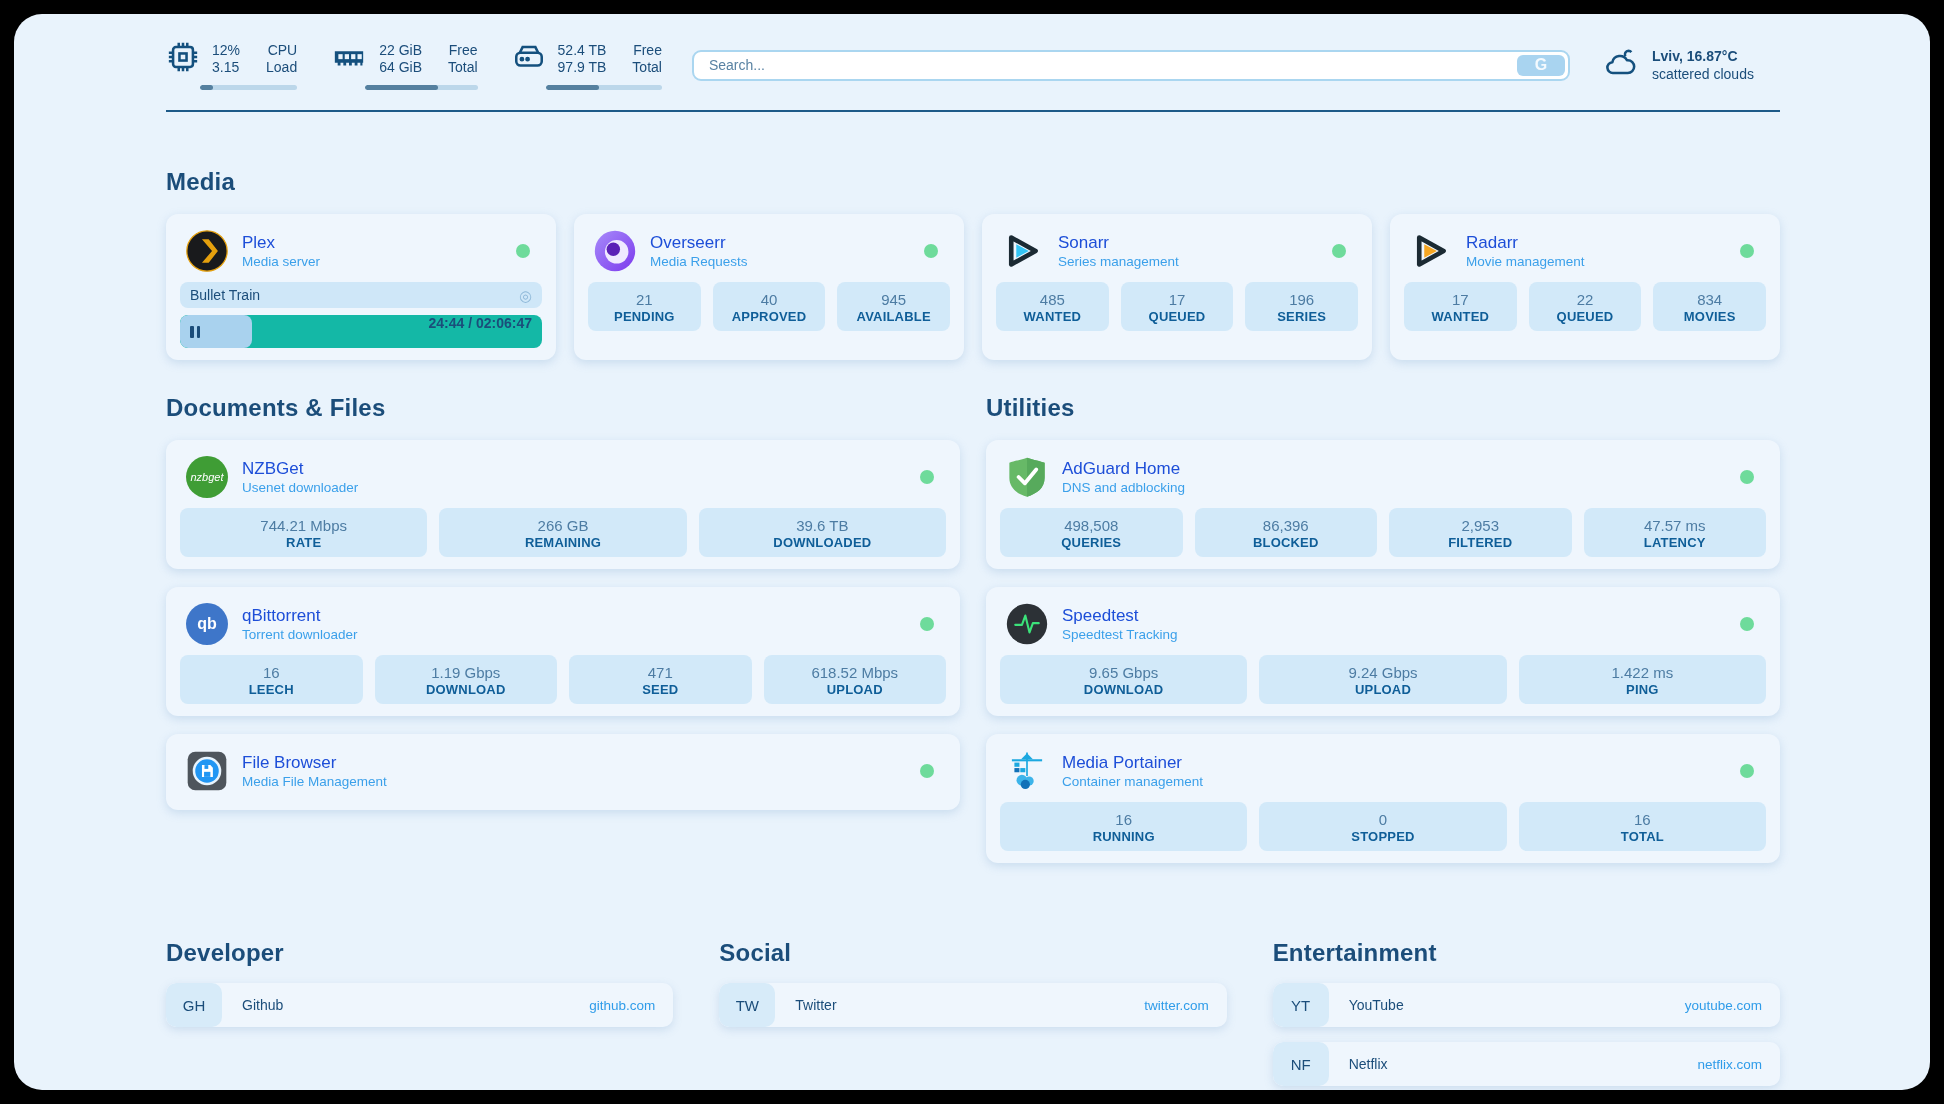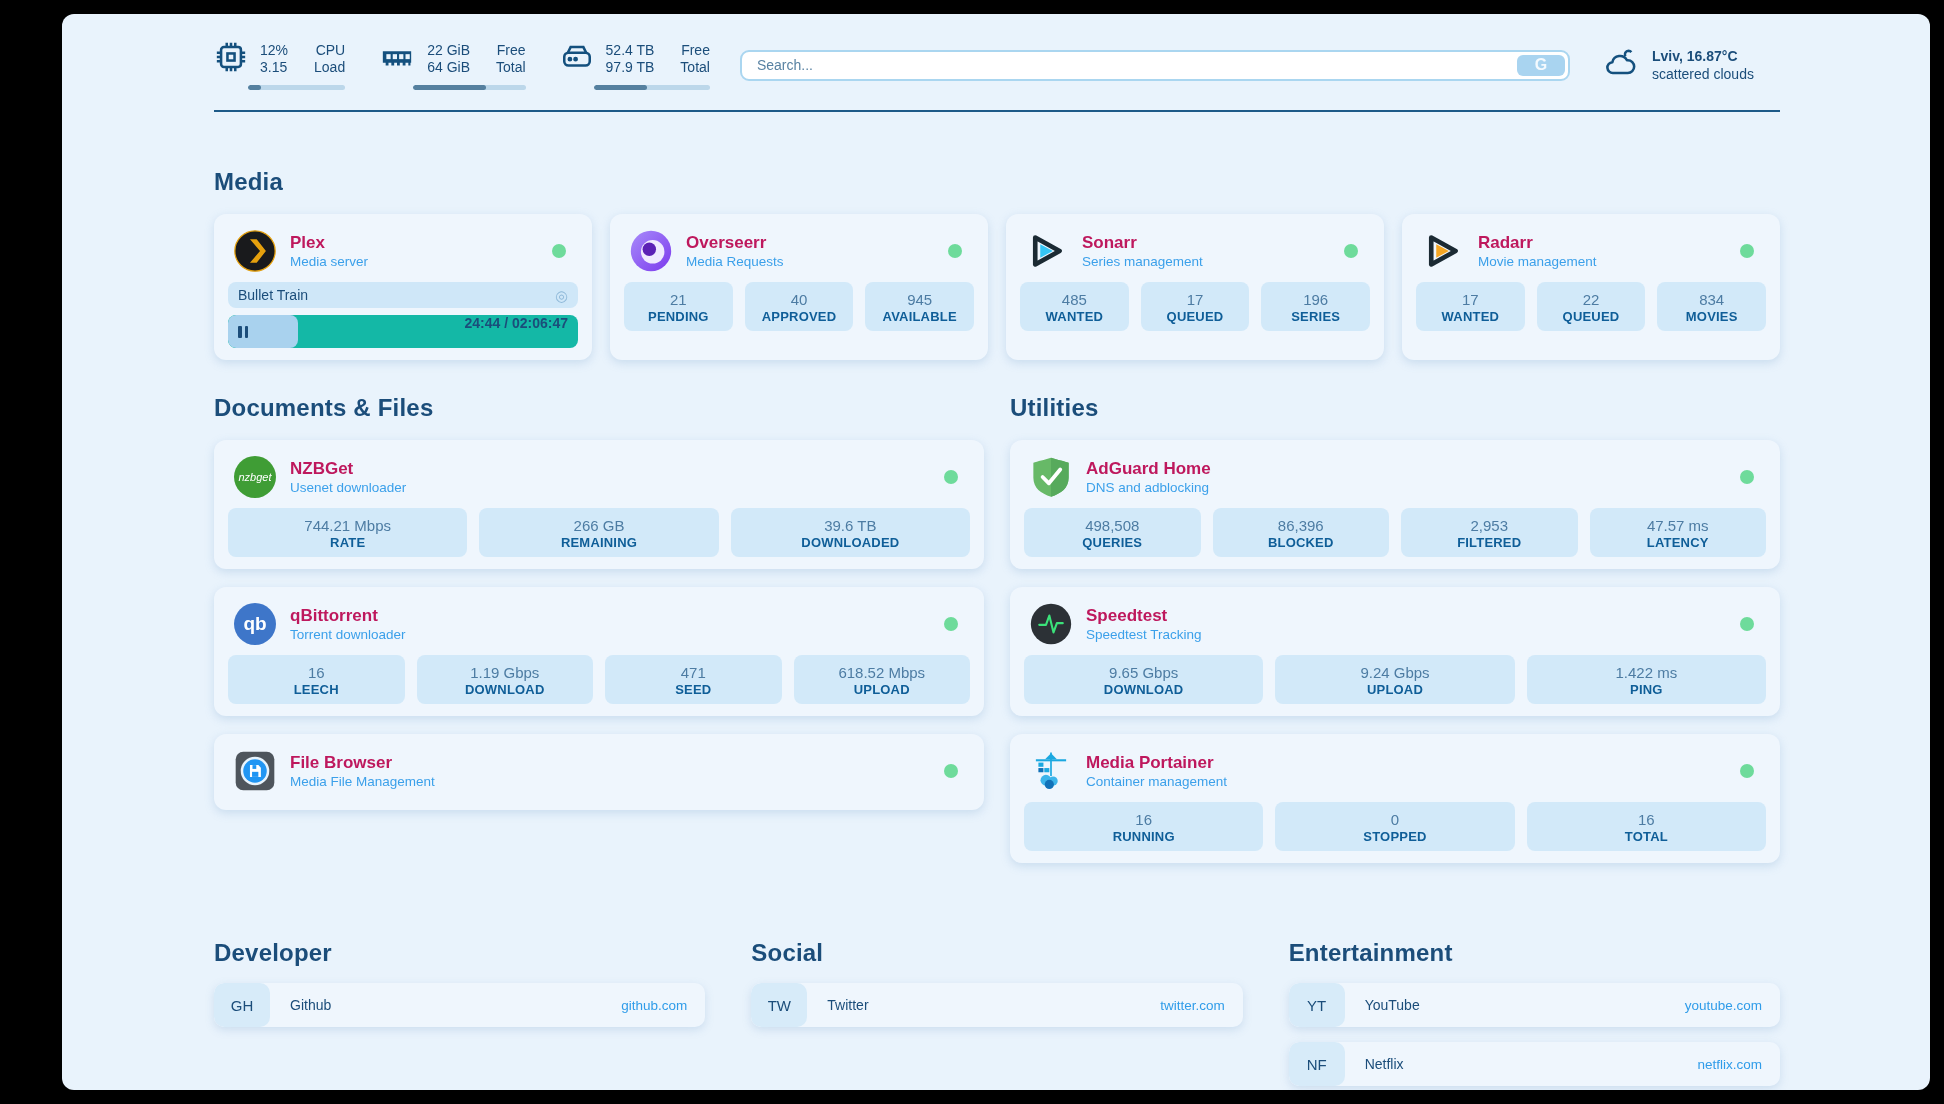--- a/index.html
+++ b/index.html
@@ -1,20 +1,20 @@
 <!DOCTYPE html>
 <html><head>
 <meta charset="utf-8">
 <style>
   * { box-sizing: border-box; margin: 0; padding: 0; }
   html,body { background:#000; font-family:"Liberation Sans", sans-serif; }
   .frame { position:relative; width:1944px; height:1104px; background:#000; }
   .panel {
-    position:absolute; inset:14px; background:#e9f3fc; border-radius:12px;
-    padding:26px 150px 21px 152px; overflow:hidden;margin-left:48px;
+    position:absolute; inset:14px; background:#e9f3fc; border-radius:28px;
+    padding:26px 150px 21px 152px; overflow:hidden;
   }
   
   .header { display:flex; align-items:center; gap:30px; }
   .sysstats { display:flex; gap:34px; }
   .sysstat { display:flex; align-items:center; gap:12px; position:relative; padding-bottom:12px; }
   .sysstat svg { flex:0 0 auto; }
   .sys-cols { display:flex; gap:26px; }
   .sys-col { display:flex; flex-direction:column; line-height:17px; font-size:14px; color:#1b4d7a; font-weight:500; }
   .sys-col.right { text-align:right; }
   .sys-bar { position:absolute; left:34px; right:0; bottom:0; height:5px; border-radius:3px; background:#bcd7ea; overflow:hidden; }
@@ -34,21 +34,21 @@
   h2.sec { font-size:24px; color:#1b4d7a; font-weight:600; letter-spacing:.2px; }
   .sec-media { margin:56px 0 18px; }
   .media-grid { display:grid; grid-template-columns:repeat(4,1fr); gap:18px; }
   .card {
     background:#eff6fd; border-radius:12px; box-shadow:0 3px 10px rgba(120,160,205,.28);
     padding:12px 14px 12px; cursor:pointer;
   }
   .app-head { display:flex; align-items:center; gap:14px; padding:4px 6px 10px; }
   .app-icon { width:42px; height:42px; flex:0 0 auto; display:flex; align-items:center; justify-content:center; }
   .app-titles { flex:1; }
-  .app-title { font-size:17px; color:#be185d; font-weight:700; line-height:20px; }
+  .app-title { font-size:17px; color:#1d4ed8; font-weight:400; line-height:20px; }
   .app-sub { font-size:13.5px; color:#3ba0ea; line-height:17px; }
   .status-dot { width:14px; height:14px; border-radius:50%; background:#6edb9b; margin-right:6px; }
   .stats-row { display:flex; gap:12px; }
   .stat-box { flex:1; background:#d2e9f9; border-radius:8px; text-align:center; padding:8px 4px 7px; }
   .stat-val { font-size:15px; color:#4d7ca3; line-height:19px; }
   .stat-lbl { font-size:13px; color:#0f5e98; font-weight:bold; letter-spacing:.2px; }
   
   .media-row { display:flex; align-items:center; justify-content:space-between; background:#cfe7f8;
      border-radius:8px; padding:5px 10px; margin:0 0 7px; font-size:14px; color:#1b4d7a; font-weight:500; }
   .media-progress { position:relative; background:#14b8a6; border-radius:8px; height:33px; overflow:hidden;
@@ -336,21 +336,21 @@
           <div class="stat-box">
             <div class="stat-val">39.6 TB</div>
             <div class="stat-lbl">DOWNLOADED</div>
           </div>
         </div>
       </div>
 
       <div class="card">
         <div class="app-head">
           <span class="app-icon circ" style="background:#3e76c9;">
-                <span style="color:#fff;font-size:19px;font-weight:bold;">qb</span>
+                <span style="color:#fff;font-size:16px;font-weight:bold;">qb</span>
               </span>
           <div class="app-titles">
             <div class="app-title">qBittorrent</div>
             <div class="app-sub">Torrent downloader</div>
           </div>
           <span class="status-dot"></span>
         </div>
         <div class="stats-row">
           <div class="stat-box">
             <div class="stat-val">16</div>

